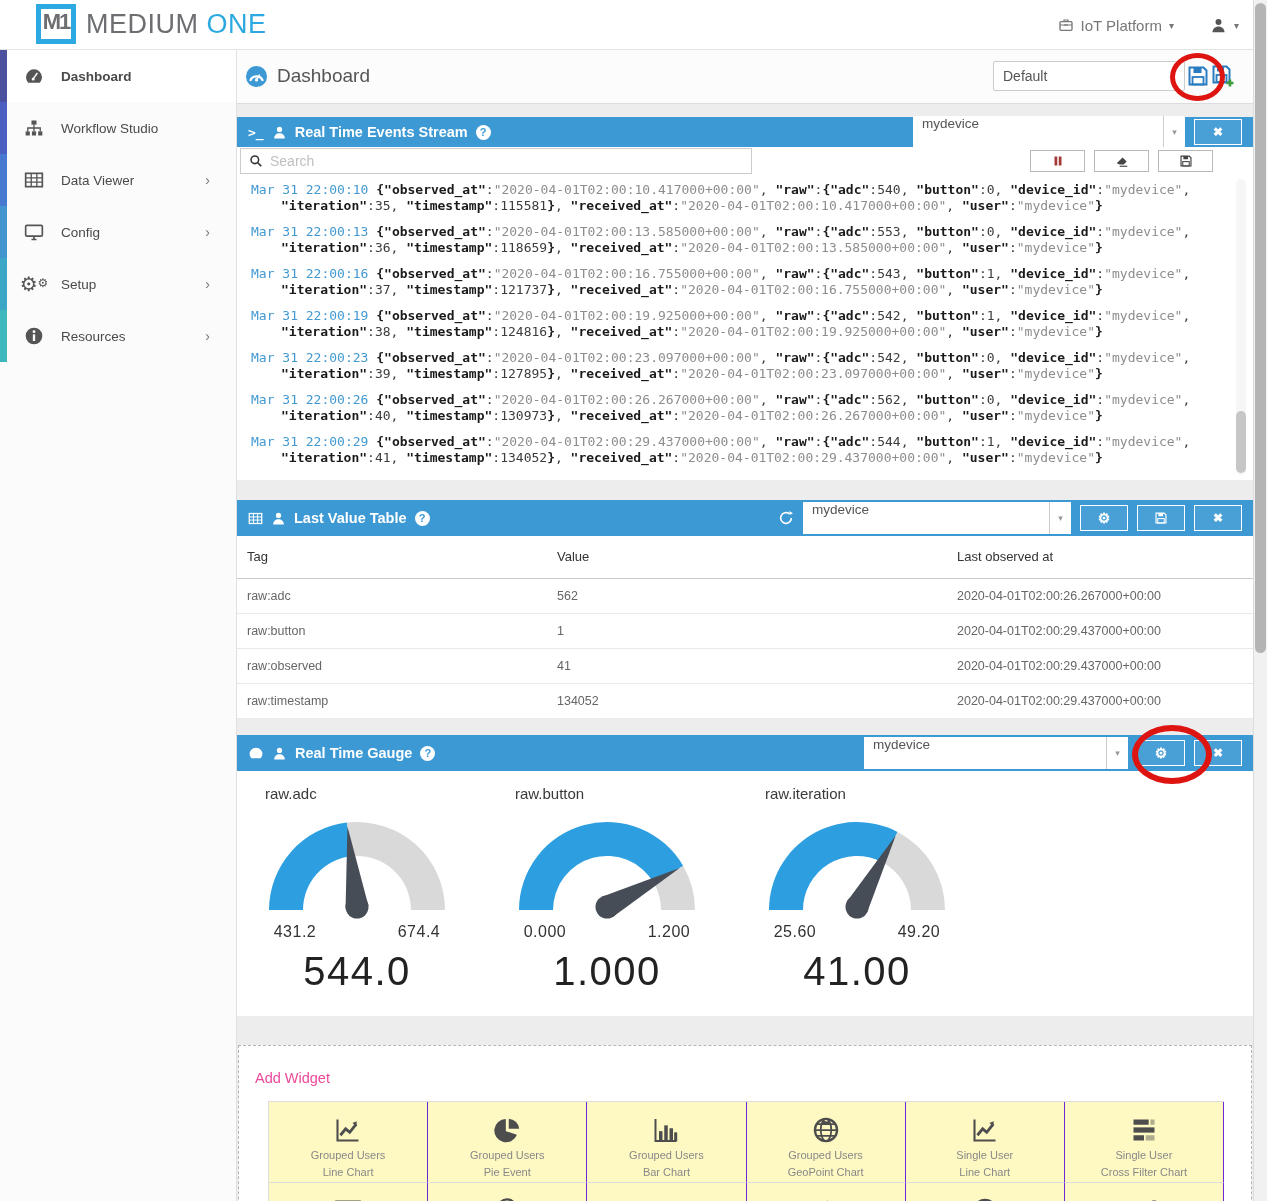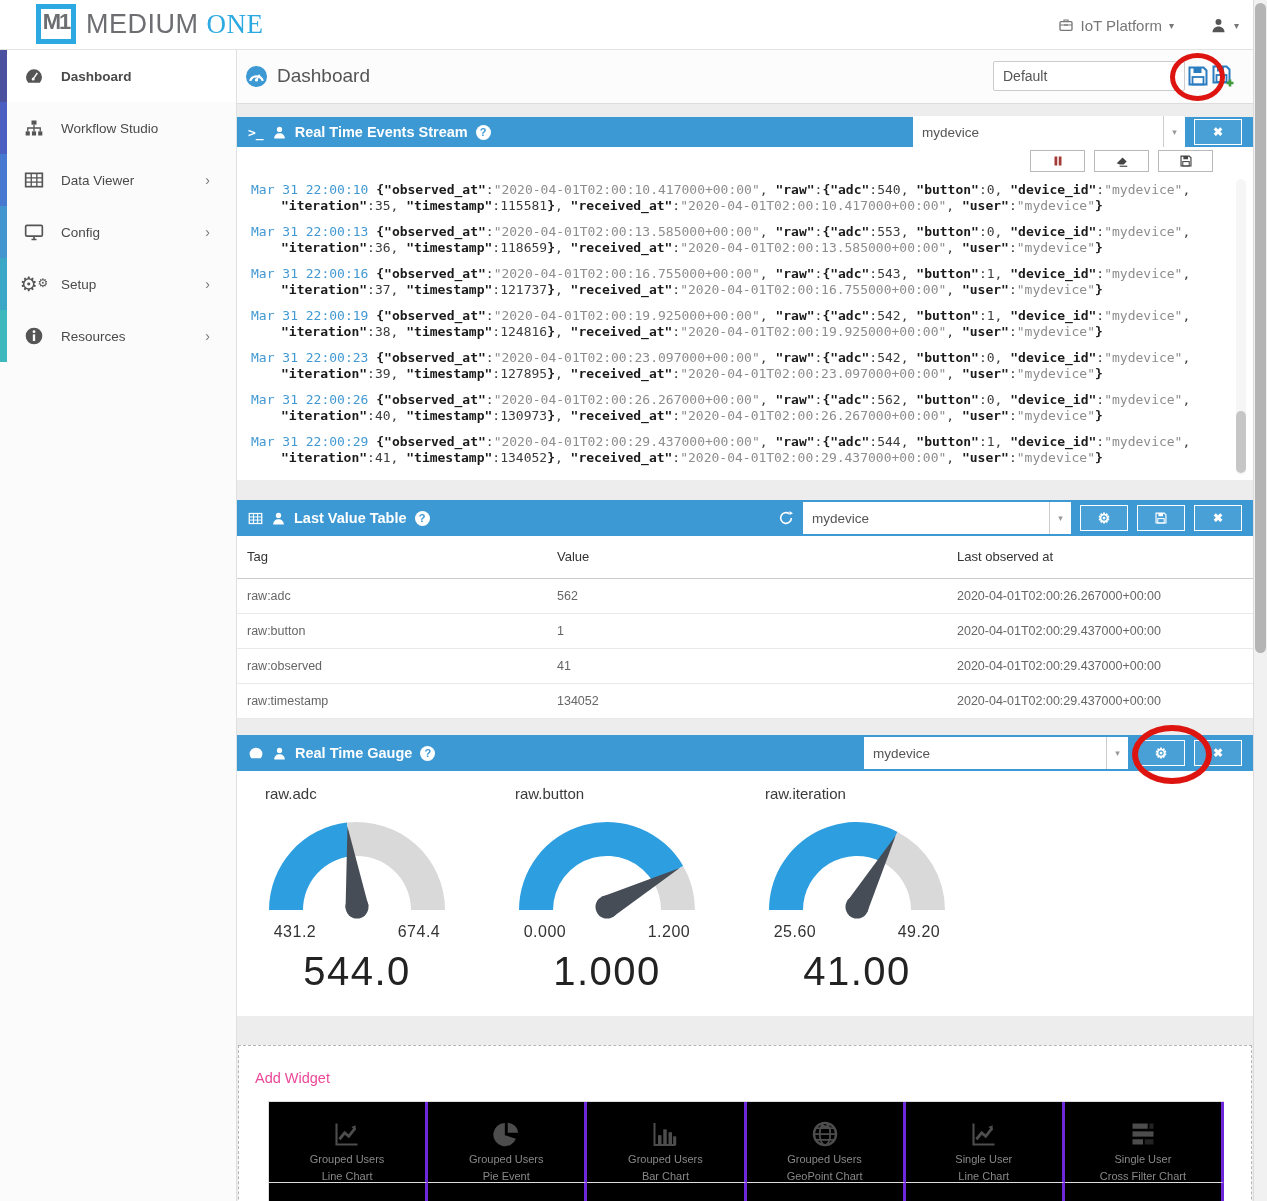--- a/index.html
+++ b/index.html
@@ -8,21 +8,21 @@
          font-family:"Liberation Sans", sans-serif; color:#444; }
 
   
   .topbar { position:absolute; top:0; left:0; width:1267px; height:50px;
             background:#fff; border-bottom:1px solid #e3e3e3; z-index:6; }
   .brand { position:absolute; left:36px; top:4px; display:flex; align-items:center; gap:10px; }
   .logo-box { width:40px; height:40px; border:5px solid #2ba9e0; display:flex;
               align-items:flex-start; justify-content:center; font-weight:bold;
               font-size:22px; letter-spacing:-2px; color:#6d6e71; }
   .brand-text { font-size:27px; color:#6d6e71; letter-spacing:0.5px; }
-  .brand-text .one { color:#2ba9e0;font-family:Liberation Serif, serif; }
+  .brand-text .one { color:#2ba9e0; }
   .top-right { position:absolute; right:28px; top:0; height:50px; display:flex;
                align-items:center; gap:36px; color:#777; font-size:15px; }
   .menu-item { display:flex; align-items:center; gap:7px; cursor:pointer; }
   .caret { font-size:10px; color:#777; }
 
   
   .sidebar { position:absolute; top:50px; left:0; width:237px; height:1151px;
              background:#fbfbfb; border-right:1px solid #e0e0e0; z-index:5; }
   .side-item { position:relative; height:52px; display:flex; align-items:center;
                padding-left:21px; font-size:13.5px; color:#4a4a4a; cursor:pointer; }
@@ -46,21 +46,21 @@
 
   
   .widget { position:absolute; left:0; width:1016px; background:#fff; }
   .w-header { display:flex; align-items:center; gap:8px; padding:0 11px;
               background:#3c99d4; color:#fff; }
   .w-title { font-weight:bold; font-size:14.5px; }
   .help-badge { width:15px; height:15px; border-radius:50%; background:#fff; color:#3c99d4;
                 font-size:11px; font-weight:bold; display:flex; align-items:center;
                 justify-content:center; }
   .w-tools { margin-left:auto; display:flex; align-items:center; gap:9px; }
-  .combo { height:32px; background:#fff; display:flex; align-items:center; font-size:13.5px;
+  .combo { height:32px; background:#fff; display:flex; align-items:flex-start; font-size:13.5px;
            color:#555; cursor:pointer; }
   .combo .cval { padding:0 9px; flex:1; }
   .combo .ccaret { width:22px; height:100%; border-left:1px solid #ccc; display:flex;
                    align-items:center; justify-content:center; font-size:9px; color:#999; }
   .hbtn { height:26px; min-width:48px; border:1px solid #fff; background:rgba(255,255,255,0.07);
           color:#fff; display:flex; align-items:center; justify-content:center;
           font-size:12px; font-weight:bold; cursor:pointer; }
 
   
   .events { top:67px; height:363px; }
@@ -113,23 +113,23 @@
   .gval { position:absolute; top:164px; left:0; width:100%; text-align:center; font-size:40px;
           color:#222; letter-spacing:1.5px; }
 
   
   .add-widget { position:absolute; top:995px; left:1px; width:1014px; height:210px;
                 background:#fff; border:1px dashed #b5b5b5; }
   .aw-label { position:absolute; left:16px; top:24px; font-size:14.5px; color:#ec4899; }
   .aw-grid { position:absolute; left:29px; top:55px; width:956px;
              display:grid; grid-template-columns:repeat(6,1fr);
              border-top:1px solid #ddd; border-left:1px solid #ddd; }
-  .aw-cell { height:81px; border-right:3px solid #6d28d9; border-bottom:1px solid #ddd;
+  .aw-cell { height:81px; border-right:1px solid #6d28d9; border-bottom:1px solid #ddd;
              display:flex; flex-direction:column; align-items:center; padding-top:11px;
-             cursor:pointer; background:#000000;justify-content:flex-end; }
+             cursor:pointer; background:#fef9c3; }
   .aw-cell .aw-icn { height:34px; display:flex; align-items:center; color:#4d4d4d; }
   .aw-cell .l1 { font-size:11px; color:#888; margin-top:2px; }
   .aw-cell .l2 { font-size:11px; color:#888; margin-top:5px; }
 
   
   .page-scrollbar { position:absolute; right:0; top:0; width:14px; height:1201px;
                     background:#f1f1f1; border-left:1px solid #dcdcdc; z-index:20; }
   .page-scrollbar .pthumb { position:absolute; top:3px; left:1px; width:11px; height:650px;
                             background:#b4b4b4; border-radius:6px; }
 
@@ -290,20 +290,29 @@
       <span class="help-badge">?</span>
       <div class="w-tools">
         <div class="combo" style="width:272px">
           <span class="cval">mydevice</span>
           <span class="ccaret">▾</span>
         </div>
         <button class="hbtn">✖</button>
       </div>
     </div>
     <div class="ev-toolbar">
+      <div class="searchbox">
+        <span>
+            <svg width="14" height="14" viewBox="0 0 24 24">
+              <circle cx="10" cy="10" r="6.5" fill="none" stroke="#333" stroke-width="2.6"></circle>
+              <path d="M15 15l6 6" stroke="#333" stroke-width="3"></path>
+            </svg>
+          </span>
+        <input type="text" placeholder="Search" style="">
+      </div>
       <div class="ev-btns">
         <button class="tbtn">
             <span>
               <svg width="12" height="12" viewBox="0 0 24 24">
                 <rect x="5" y="3" width="5.5" height="18" fill="#a43a38"></rect>
                 <rect x="13.5" y="3" width="5.5" height="18" fill="#a43a38"></rect>
               </svg>
             </span>
           </button>
         <button class="tbtn">

